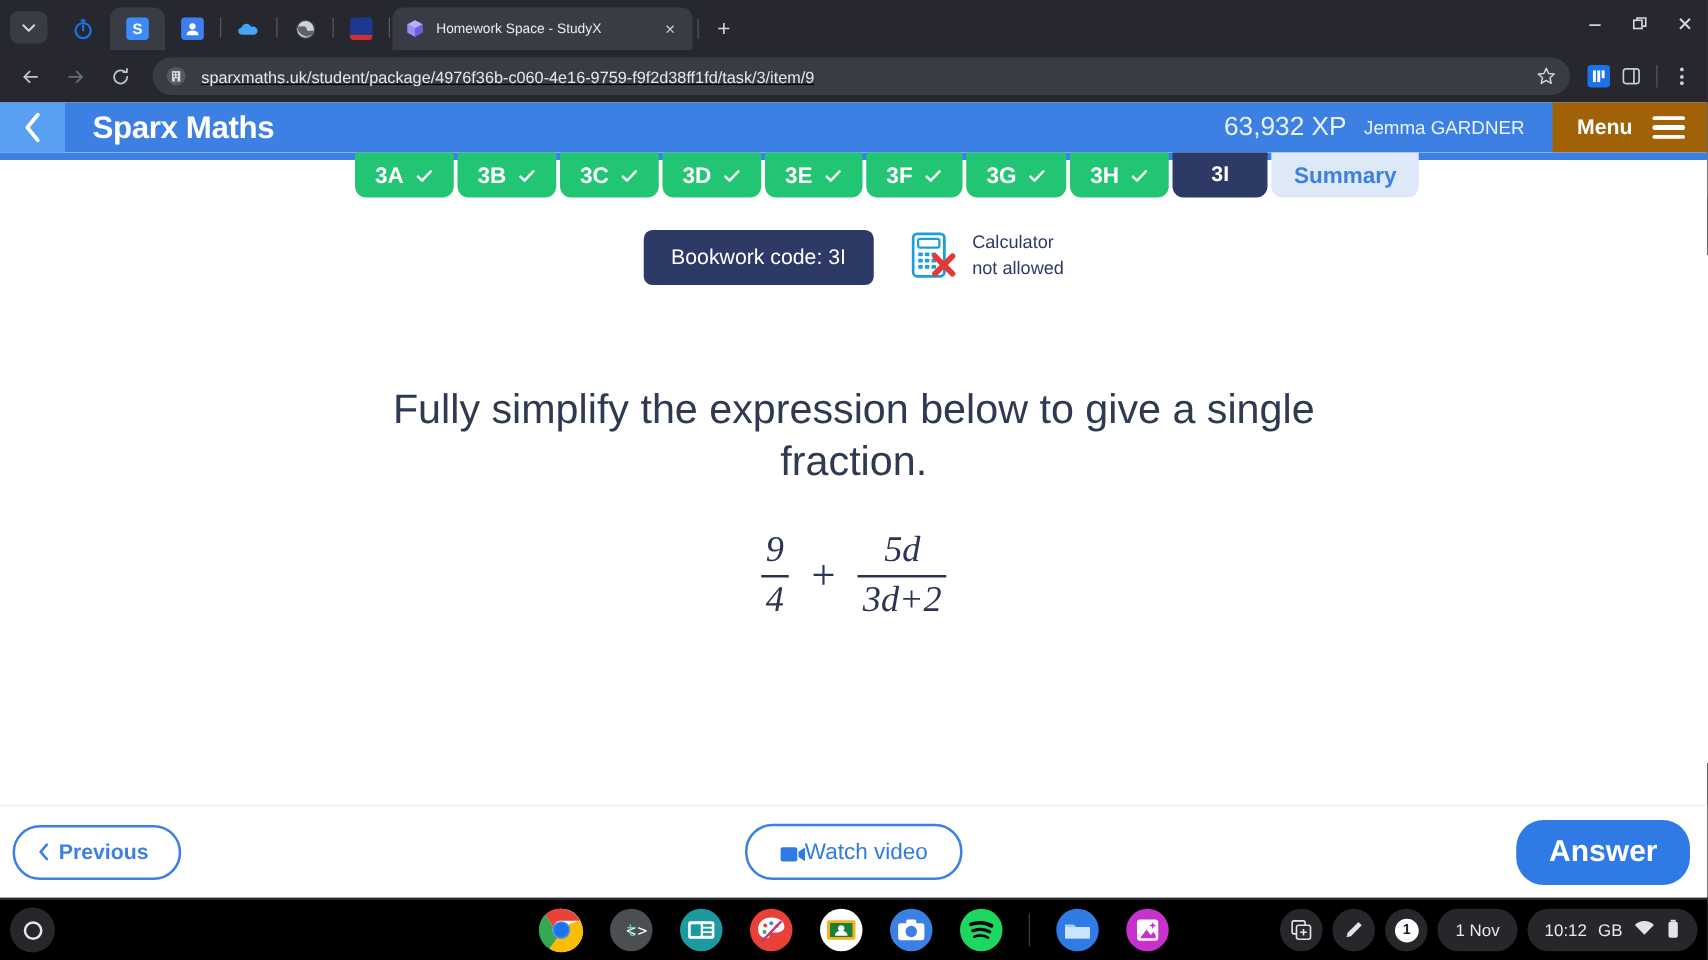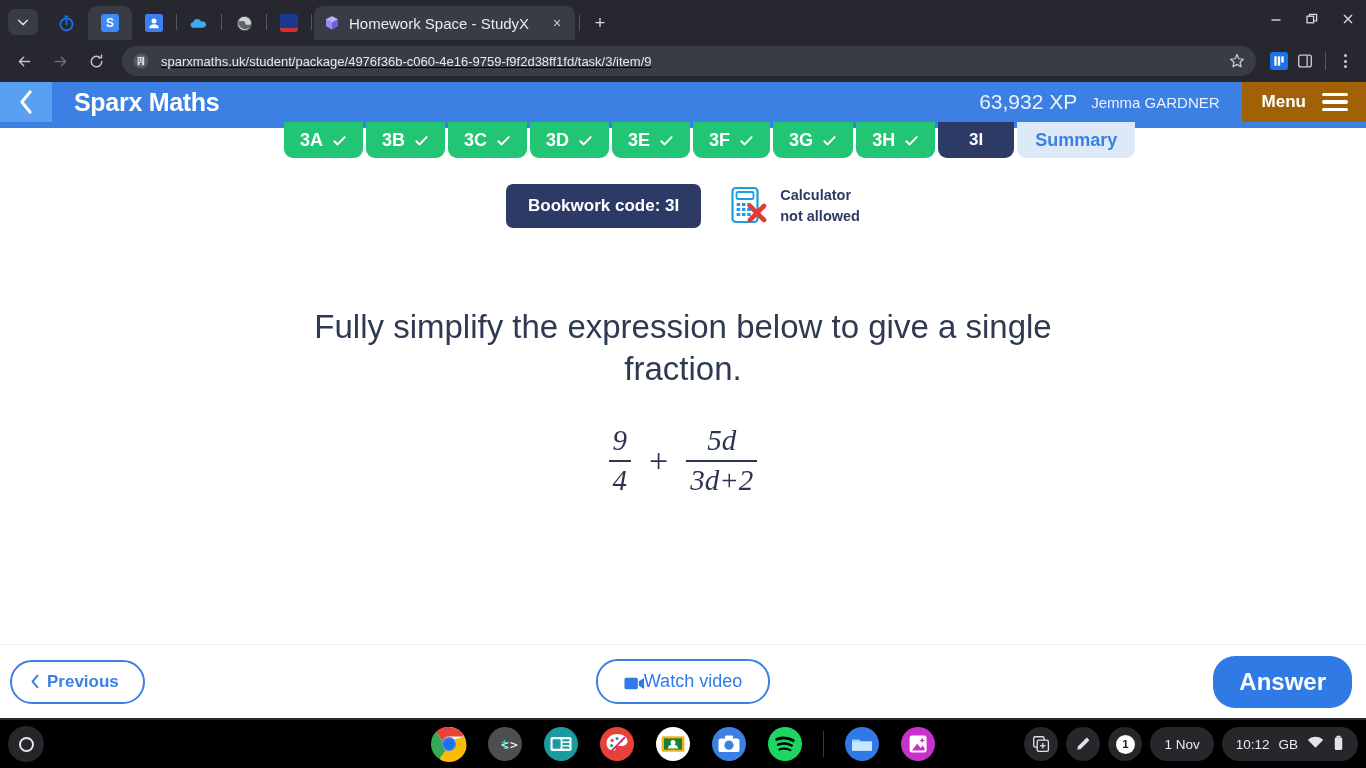--- a/index.html
+++ b/index.html
@@ -84,21 +84,21 @@
     min-width: 240px;
     cursor: pointer;
   }
   .page-tab .tab-fav {
     width: 16px; height: 16px;
     margin-right: 9px;
     flex: 0 0 16px;
   }
   .page-tab .tab-title {
     color: #e8eaed;
-    font-size: 15px;
+    font-size: 11px;
     white-space: nowrap;
     overflow: hidden;
     flex: 1;
   }
   .tab-close {
     width: 20px; height: 20px;
     margin-left: 18px;
     display: flex; align-items: center; justify-content: center;
     color: #c9ccd1;
     font-size: 14px;
@@ -315,24 +315,23 @@
     background: #dde9f7;
     color: #3d80e3;
     font-size: 18px;
     padding: 0 18px;
   }
 
   
   .bookwork-row {
     margin-top: 26px;
     display: flex;
-    align-items: center;
+    align-items: flex-start;
     justify-content: center;
     gap: 30px;
-    font-weight: bold;
   }
   .bookwork-code {
     background: #2e3a66;
     color: #ffffff;
     font-size: 17px;
     border-radius: 7px;
     padding: 12px 22px;
     white-space: nowrap;
   }
   .calc-block {

